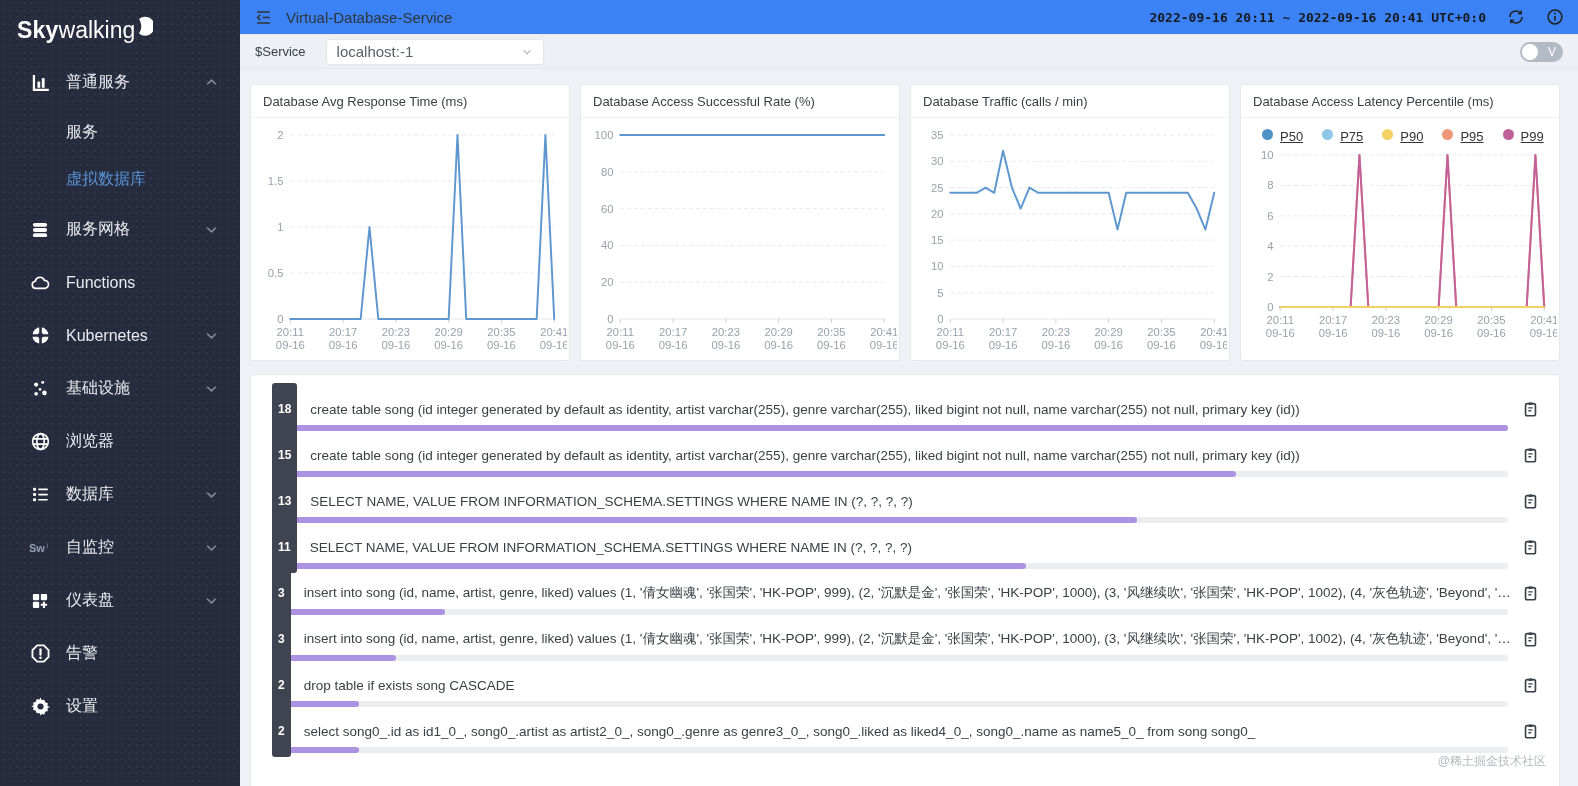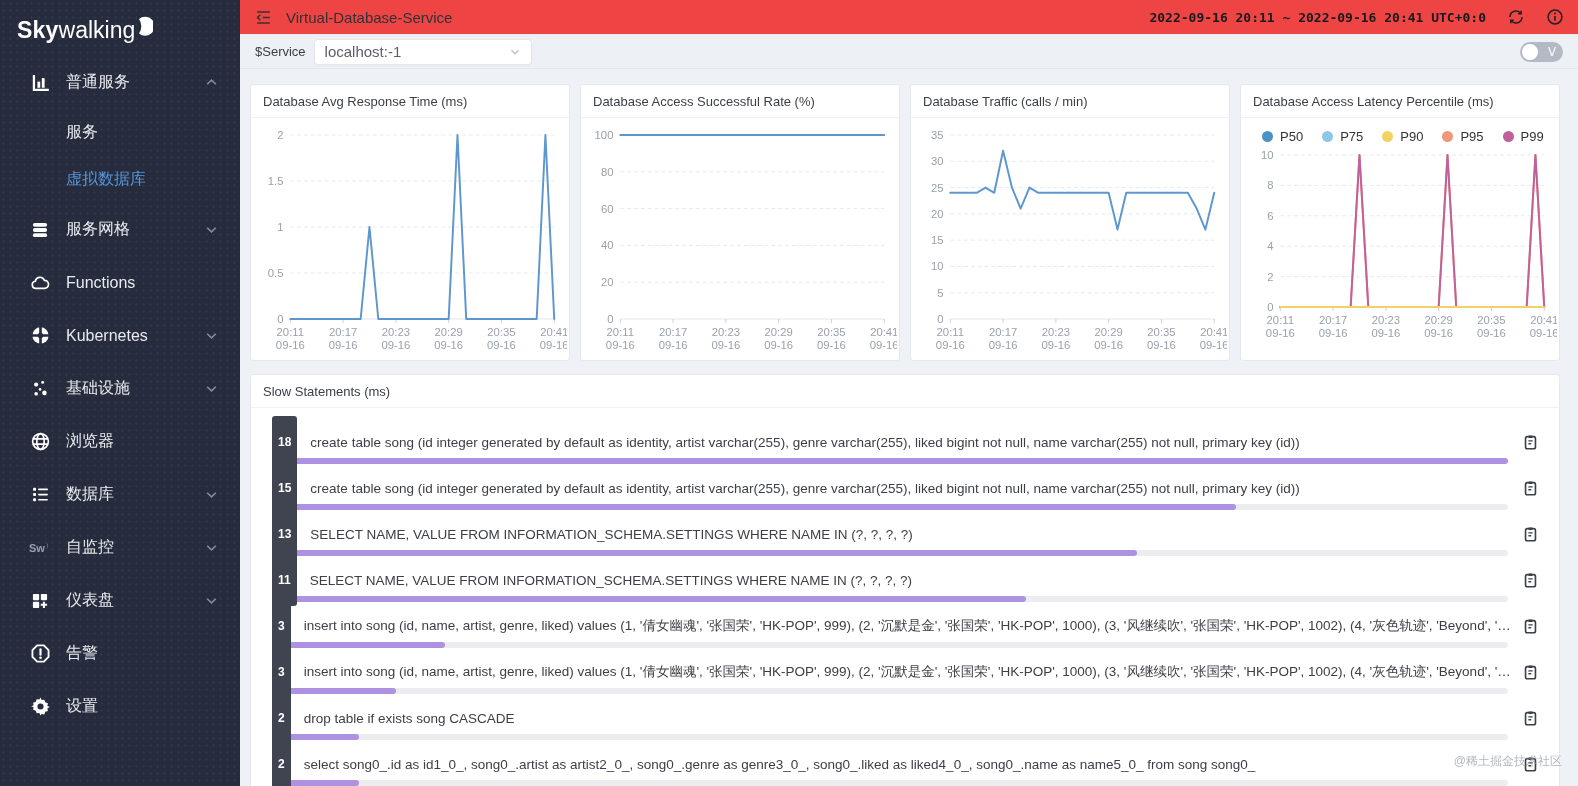--- a/index.html
+++ b/index.html
@@ -18,64 +18,64 @@
   .side-item { height:53px; display:flex; align-items:center; padding:0 22px 0 29px; cursor:pointer; }
   .side-icon { width:22px; height:22px; margin-right:15px; display:flex; align-items:center; justify-content:center; flex:0 0 22px; }
   .side-label { font-size:16px; color:#e8eaee; flex:1; white-space:nowrap; }
   .side-chevron { width:14px; display:flex; justify-content:center; }
   .side-subitem { height:47px; display:flex; align-items:center; padding-left:66px; cursor:pointer; }
   .side-subitem .side-label { font-size:16px; }
   .side-subitem.active .side-label { color:#5794d9; }
 
   
   .main { flex:1; display:flex; flex-direction:column; min-width:0; position:relative; }
-  .topbar { height:35px; background:#ef4444; border-bottom:1px solid #ececee;
+  .topbar { height:35px; background:#3b82f6; border-bottom:1px solid #ececee;
     display:flex; align-items:center; padding:0 14px; flex:0 0 35px; }
   .fold-btn { display:flex; align-items:center; cursor:pointer; }
   .topbar-title { font-size:15px; color:#2e3338; margin-left:13px; }
   .topbar-right { margin-left:auto; display:flex; align-items:center; gap:21px; }
   .time-range { font-family:"DejaVu Sans Mono", monospace; font-size:13px; font-weight:600; color:#17191d; }
   .icon-btn { display:flex; align-items:center; cursor:pointer; }
 
   .filterbar { height:34px; background:#edf0f4; border-bottom:1px solid #e4e7ec;
     display:flex; align-items:center; padding:0 15px; flex:0 0 34px; }
-  .svc-label { font-size:13px; color:#3a3f45; margin-right:8px; }
+  .svc-label { font-size:13px; color:#3a3f45; margin-right:20px; }
   .svc-select { width:218px; height:26px; background:#fff; border:1px solid #e4e7ea; border-radius:4px;
     display:flex; align-items:center; padding:0 10px; cursor:pointer; box-shadow:0 1px 2px rgba(0,0,0,0.03); }
   .svc-value { font-size:15px; color:#5a6067; flex:1; }
   .toggle { margin-left:auto; width:43px; height:20px; border-radius:10px; background:#b4bac4;
     position:relative; cursor:pointer; }
   .toggle .knob { position:absolute; left:2px; top:2px; width:16px; height:16px; border-radius:50%; background:#fff; }
   .toggle .tog-label { position:absolute; right:7px; top:3px; font-size:12px; color:#fff; }
 
   
   .content { flex:1; padding:15px 18px 0 10px; overflow:hidden; }
   .charts-row { display:flex; gap:10px; }
   .card { background:#fff; border:1px solid #e5e8ec; border-radius:3px; }
   .chart-card { flex:1; min-width:0; }
   .card-title { font-size:13px; color:#3a3f45; padding:9px 12px 8px; border-bottom:1px solid #f0f1f4; }
   .chart-body { padding:2px 2px 0 2px; }
   .legend { display:flex; gap:19px; padding:11px 4px 0 21px; }
-  .legend-item { display:flex; align-items:center; gap:7px; font-size:13px; color:#333; }
+  .legend-item { display:flex; align-items:flex-start; gap:7px; font-size:13px; color:#333;text-decoration:underline; }
   .legend-item i { width:11px; height:11px; border-radius:50%; display:inline-block; }
   svg text { font-family:"Liberation Sans", sans-serif; }
 
   .stmt-card { margin-top:13px; height:430px; }
   .stmt-list { padding:23px 20px 0 21px; }
   .stmt-row { margin-bottom:13px; }
   .stmt-line { display:flex; align-items:center; height:22px; }
   .stmt-badge { background:#3f4450; color:#fff; font-size:12px; font-weight:bold; border-radius:3px;
     padding:19px 6px; min-width:14px; text-align:center; flex:0 0 auto; }
   .stmt-text { flex:1; font-size:13.5px; color:#3c4046; margin-left:13px; white-space:nowrap;
     overflow:hidden; text-overflow:ellipsis; }
   .copy-btn { margin-left:10px; flex:0 0 auto; cursor:pointer; display:flex; align-items:center; }
   .stmt-bar { height:6px; background:#ebedf1; border-radius:3px; margin-top:5px; margin-right:31px; }
   .stmt-bar-fill { height:100%; background:#ad92e2; border-radius:3px; }
 
-  .watermark { position:absolute; right:16px; bottom:16px; font-size:12px; color:#9aa0ab; opacity:0.75; pointer-events:none; }
+  .watermark { position:absolute; right:32px; bottom:16px; font-size:12px; color:#9aa0ab; opacity:0.75; pointer-events:none; }
 </style>
 </head>
 <body>
 
 <div class="app">
 
   <aside class="sidebar">
     <div class="logo">
       <span class="lg-b">Sky</span>
         <span class="lg-n">walking</span>
@@ -470,21 +470,20 @@
                 <polyline points="38.0,161.0 47.0,161.0 55.9,161.0 64.9,161.0 73.9,161.0 82.8,161.0 91.8,161.0 100.8,161.0 109.7,161.0 118.7,161.0 127.7,161.0 136.6,161.0 145.6,161.0 154.6,161.0 163.5,161.0 172.5,161.0 181.5,161.0 190.4,161.0 199.4,161.0 208.4,161.0 217.3,161.0 226.3,161.0 235.3,161.0 244.2,161.0 253.2,161.0 262.2,161.0 271.1,161.0 280.1,161.0 289.1,161.0 298.0,161.0 307.0,161.0" fill="none" stroke="#4d92c7" stroke-width="2" stroke-linejoin="round" stroke-linecap="round"></polyline>
                 <polyline points="38.0,161.0 47.0,161.0 55.9,161.0 64.9,161.0 73.9,161.0 82.8,161.0 91.8,161.0 100.8,161.0 109.7,161.0 118.7,161.0 127.7,161.0 136.6,161.0 145.6,161.0 154.6,161.0 163.5,161.0 172.5,161.0 181.5,161.0 190.4,161.0 199.4,161.0 208.4,161.0 217.3,161.0 226.3,161.0 235.3,161.0 244.2,161.0 253.2,161.0 262.2,161.0 271.1,161.0 280.1,161.0 289.1,161.0 298.0,161.0 307.0,161.0" fill="none" stroke="#8fc7e8" stroke-width="2" stroke-linejoin="round" stroke-linecap="round"></polyline>
                 <polyline points="38.0,161.0 47.0,161.0 55.9,161.0 64.9,161.0 73.9,161.0 82.8,161.0 91.8,161.0 100.8,161.0 109.7,161.0 118.7,9.0 127.7,161.0 136.6,161.0 145.6,161.0 154.6,161.0 163.5,161.0 172.5,161.0 181.5,161.0 190.4,161.0 199.4,161.0 208.4,9.0 217.3,161.0 226.3,161.0 235.3,161.0 244.2,161.0 253.2,161.0 262.2,161.0 271.1,161.0 280.1,161.0 289.1,161.0 298.0,9.0 307.0,161.0" fill="none" stroke="#ef9779" stroke-width="2" stroke-linejoin="round" stroke-linecap="round"></polyline>
                 <polyline points="38.0,161.0 47.0,161.0 55.9,161.0 64.9,161.0 73.9,161.0 82.8,161.0 91.8,161.0 100.8,161.0 109.7,161.0 118.7,9.0 127.7,161.0 136.6,161.0 145.6,161.0 154.6,161.0 163.5,161.0 172.5,161.0 181.5,161.0 190.4,161.0 199.4,161.0 208.4,9.0 217.3,161.0 226.3,161.0 235.3,161.0 244.2,161.0 253.2,161.0 262.2,161.0 271.1,161.0 280.1,161.0 289.1,161.0 298.0,9.0 307.0,161.0" fill="none" stroke="#c2609a" stroke-width="2" stroke-linejoin="round" stroke-linecap="round"></polyline>
                 <polyline points="38.0,161.0 47.0,161.0 55.9,161.0 64.9,161.0 73.9,161.0 82.8,161.0 91.8,161.0 100.8,161.0 109.7,161.0 118.7,161.0 127.7,161.0 136.6,161.0 145.6,161.0 154.6,161.0 163.5,161.0 172.5,161.0 181.5,161.0 190.4,161.0 199.4,161.0 208.4,161.0 217.3,161.0 226.3,161.0 235.3,161.0 244.2,161.0 253.2,161.0 262.2,161.0 271.1,161.0 280.1,161.0 289.1,161.0 298.0,161.0 307.0,161.0" fill="none" stroke="#f3d263" stroke-width="2" stroke-linejoin="round" stroke-linecap="round"></polyline>
               </svg></div>
         </div>
       </div>
 
       <div class="card stmt-card">
-        <div class="card-title">Slow Statements (ms)</div>
         <div class="stmt-list" id="stmt-list">
   <div class="stmt-row">
     <div class="stmt-line">
       <span class="stmt-badge">18</span>
       <span class="stmt-text">create table song (id integer generated by default as identity, artist varchar(255), genre varchar(255), liked bigint not null, name varchar(255) not null, primary key (id))</span>
       <span class="copy-btn">
         <svg width="17" height="18" viewBox="0 0 24 25">
                     <rect x="5" y="5" width="14" height="17" rx="2.5" fill="none" stroke="#3a4048" stroke-width="2.3"></rect>
                     <rect x="9" y="3.2" width="6" height="3.6" rx="1.2" fill="#3a4048"></rect>
                     <path d="M9 11h6M9 15h4" stroke="#3a4048" stroke-width="1.9"></path>

